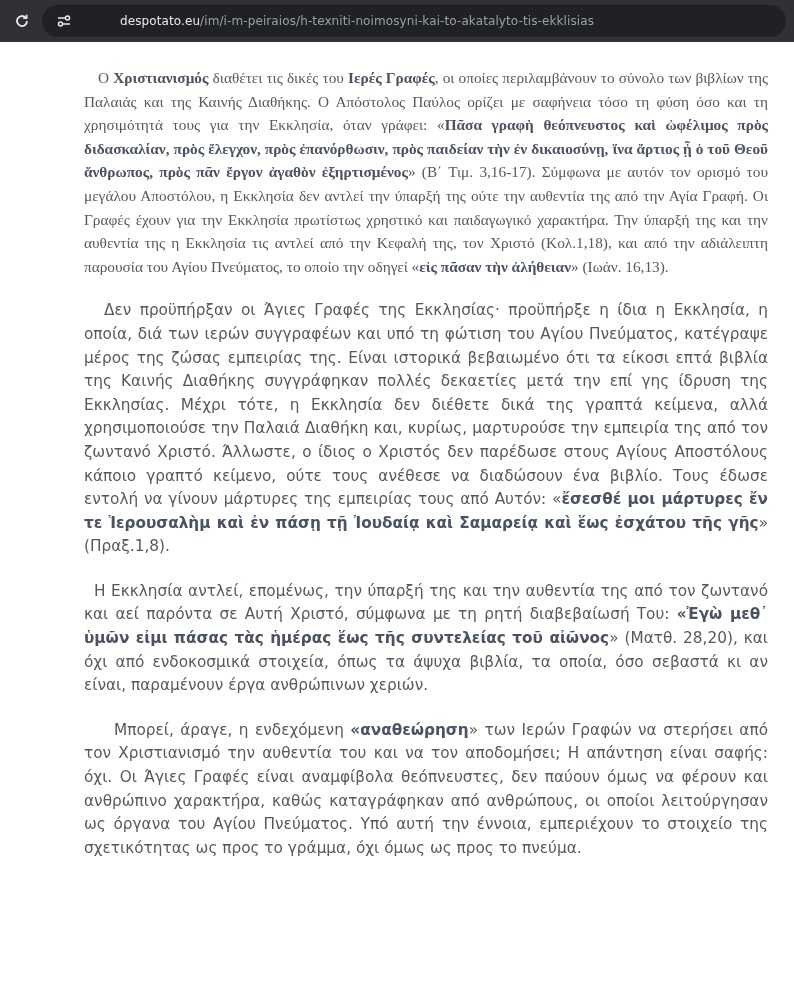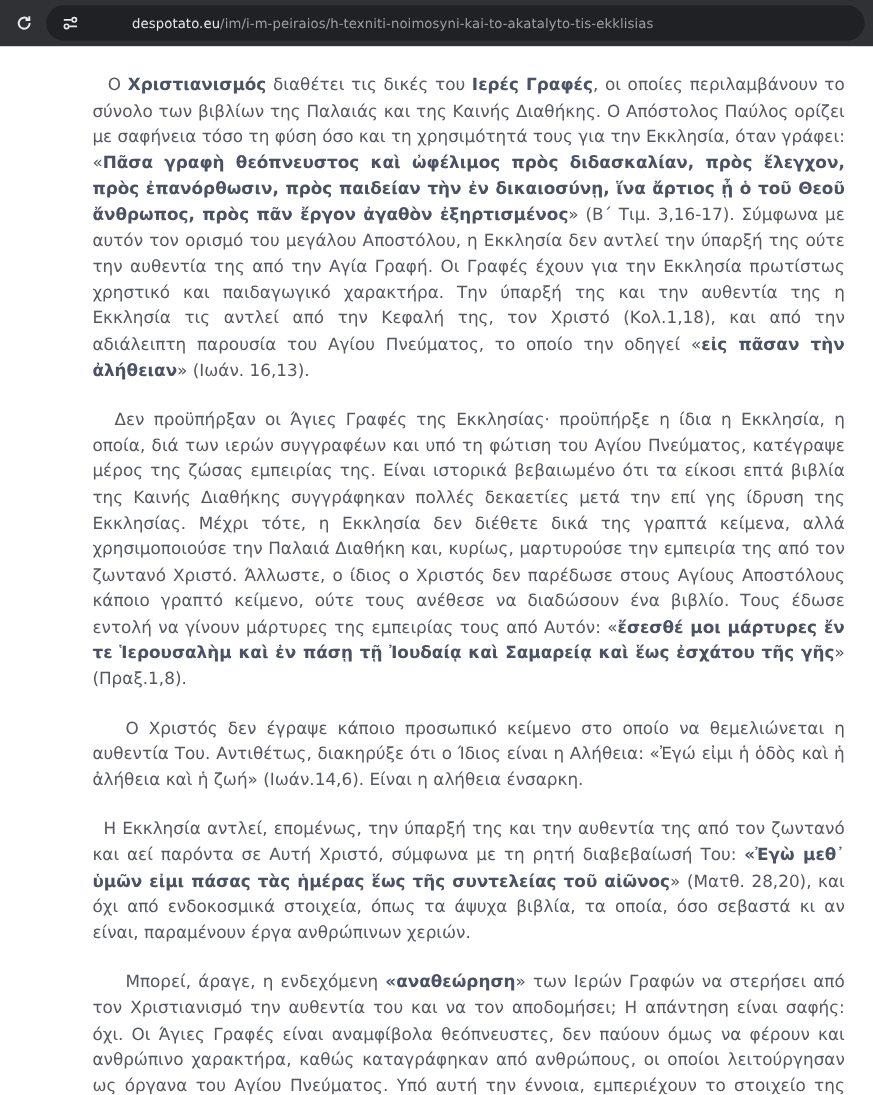--- a/index.html
+++ b/index.html
@@ -28,21 +28,21 @@
   .url .host { color: #e8eaed; }
   .url .path { color: #9aa0a6; }
 
   .content { position: relative; height: 953px; overflow: hidden; }
   .article {
     position: absolute; left: 84px; width: 684px; top: 24px;
     color: #55585e; font-size: 15.3px; line-height: 23.6px;
     text-align: justify;
   }
   .article p { margin: 0 0 21px 0; text-indent: 0; }
-  .article p.ind1 { text-indent: 14px; }
+  .article p.ind1 { text-indent: 14px; font-family: Liberation Serif, serif; }
   .article p.ind2 { text-indent: 20px; }
   .article p.ind3 { text-indent: 30px; }
   .article p.ind4 { text-indent: 10px; margin-top: 18px; }
   .article p.ind5 { text-indent: 30px; }
   .article b { color: #4a5263; font-weight: bold; }
 </style>
 </head>
 <body>
 
 <div class="browser-bar">
@@ -64,17 +64,16 @@
     <div class="url">
       <span class="host">despotato.eu</span><span class="path">/im/i-m-peiraios/h-texniti-noimosyni-kai-to-akatalyto-tis-ekklisias</span>
     </div>
   </div>
 </div>
 
 <div class="content">
   <div class="article">
     <p class="ind1"><span>Ο </span><b>Χριστιανισμός</b><span> διαθέτει τις δικές του </span><b>Ιερές Γραφές</b><span>, οι οποίες περιλαμβάνουν το σύνολο των βιβλίων της Παλαιάς και της Καινής Διαθήκης. Ο Απόστολος Παύλος ορίζει με σαφήνεια τόσο τη φύση όσο και τη χρησιμότητά τους για την Εκκλησία, όταν γράφει: «</span><b>Πᾶσα γραφὴ θεόπνευστος καὶ ὠφέλιμος πρὸς διδασκαλίαν, πρὸς ἔλεγχον, πρὸς ἐπανόρθωσιν, πρὸς παιδείαν τὴν ἐν δικαιοσύνῃ, ἵνα ἄρτιος ᾖ ὁ τοῦ Θεοῦ ἄνθρωπος, πρὸς πᾶν ἔργον ἀγαθὸν ἐξηρτισμένος</b><span>» (Β΄ Τιμ. 3,16-17). Σύμφωνα με αυτόν τον ορισμό του μεγάλου Αποστόλου, η Εκκλησία δεν αντλεί την ύπαρξή της ούτε την αυθεντία της από την Αγία Γραφή. Οι Γραφές έχουν για την Εκκλησία πρωτίστως χρηστικό και παιδαγωγικό χαρακτήρα. Την ύπαρξή της και την αυθεντία της η Εκκλησία τις αντλεί από την Κεφαλή της, τον Χριστό (Κολ.1,18), και από την αδιάλειπτη παρουσία του Αγίου Πνεύματος, το οποίο την οδηγεί «</span><b>εἰς πᾶσαν τὴν ἀλήθειαν</b><span>» (Ιωάν. 16,13).</span></p>
     <p class="ind2"><span>Δεν προϋπήρξαν οι Άγιες Γραφές της Εκκλησίας· προϋπήρξε η ίδια η Εκκλησία, η οποία, διά των ιερών συγγραφέων και υπό τη φώτιση του Αγίου Πνεύματος, κατέγραψε μέρος της ζώσας εμπειρίας της. Είναι ιστορικά βεβαιωμένο ότι τα είκοσι επτά βιβλία της Καινής Διαθήκης συγγράφηκαν πολλές δεκαετίες μετά την επί γης ίδρυση της Εκκλησίας. Μέχρι τότε, η Εκκλησία δεν διέθετε δικά της γραπτά κείμενα, αλλά χρησιμοποιούσε την Παλαιά Διαθήκη και, κυρίως, μαρτυρούσε την εμπειρία της από τον ζωντανό Χριστό. Άλλωστε, ο ίδιος ο Χριστός δεν παρέδωσε στους Αγίους Αποστόλους κάποιο γραπτό κείμενο, ούτε τους ανέθεσε να διαδώσουν ένα βιβλίο. Τους έδωσε εντολή να γίνουν μάρτυρες της εμπειρίας τους από Αυτόν: «</span><b>ἔσεσθέ μοι μάρτυρες ἔν τε Ἱερουσαλὴμ καὶ ἐν πάσῃ τῇ Ἰουδαίᾳ καὶ Σαμαρείᾳ καὶ ἕως ἐσχάτου τῆς γῆς</b><span>» (Πραξ.1,8).</span></p>
-    <p class="ind3"><span>Ο Χριστός δεν έγραψε κάποιο προσωπικό κείμενο στο οποίο να θεμελιώνεται η αυθεντία Του. Αντιθέτως, διακηρύξε ότι ο Ίδιος είναι η Αλήθεια: «Ἐγώ εἰμι ἡ ὁδὸς καὶ ἡ ἀλήθεια καὶ ἡ ζωή» (Ιωάν.14,6). Είναι η αλήθεια ένσαρκη.</span></p>
     <p class="ind4"><span>Η Εκκλησία αντλεί, επομένως, την ύπαρξή της και την αυθεντία της από τον ζωντανό και αεί παρόντα σε Αυτή Χριστό, σύμφωνα με τη ρητή διαβεβαίωσή Του: </span><b>«Ἐγὼ μεθ᾽ ὑμῶν εἰμι πάσας τὰς ἡμέρας ἕως τῆς συντελείας τοῦ αἰῶνος</b><span>» (Ματθ. 28,20), και όχι από ενδοκοσμικά στοιχεία, όπως τα άψυχα βιβλία, τα οποία, όσο σεβαστά κι αν είναι, παραμένουν έργα ανθρώπινων χεριών.</span></p>
     <p class="ind5"><span>Μπορεί, άραγε, η ενδεχόμενη </span><b>«αναθεώρηση</b><span>» των Ιερών Γραφών να στερήσει από τον Χριστιανισμό την αυθεντία του και να τον αποδομήσει; Η απάντηση είναι σαφής: όχι. Οι Άγιες Γραφές είναι αναμφίβολα θεόπνευστες, δεν παύουν όμως να φέρουν και ανθρώπινο χαρακτήρα, καθώς καταγράφηκαν από ανθρώπους, οι οποίοι λειτούργησαν ως όργανα του Αγίου Πνεύματος. Υπό αυτή την έννοια, εμπεριέχουν το στοιχείο της σχετικότητας ως προς το γράμμα, όχι όμως ως προς το πνεύμα.</span></p>
   </div>
 </div>
 
 </body></html>

